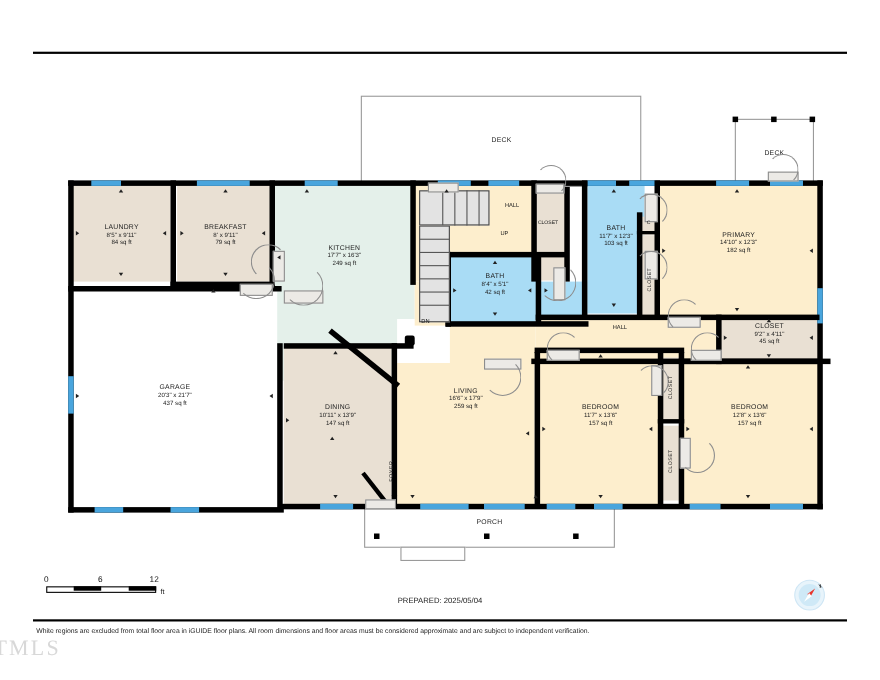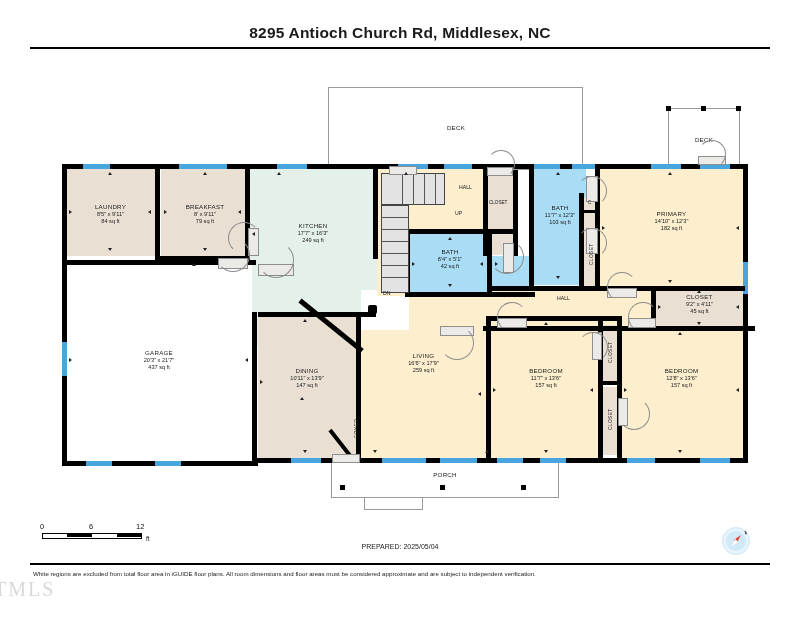--- a/index.html
+++ b/index.html
@@ -57,21 +57,20 @@
 
   .compass{position:absolute;left:722px;top:527px;width:28px;height:28px;}
   .cring{position:absolute;left:0;top:0;width:28px;height:28px;border-radius:50%;background:#e8f4fb;border:1.5px solid #cfe6f5;box-sizing:border-box;}
   .cinner{position:absolute;left:4px;top:4px;width:20px;height:20px;border-radius:50%;background:#cfe9f7;}
 </style>
 </head>
 <body>
 
 <div class="page">
 
-  <div class="title">8295 Antioch Church Rd, Middlesex, NC</div>
   <div class="rule-top"></div>
 
   <div class="plan">
 
     <div class="thin" style="left:328px;top:7px;width:255px;height:83px;"></div>
     <div class="lbl" style="left:386px;top:44px;width:140px;"><span class="n">DECK</span></div>
 
     <div class="thin" style="left:668px;top:28px;width:72px;height:62px;"></div>
     <div class="lbl" style="left:654px;top:56px;width:100px;"><span class="n">DECK</span></div>
     <div class="post" style="left:666px;top:26px;"></div>

